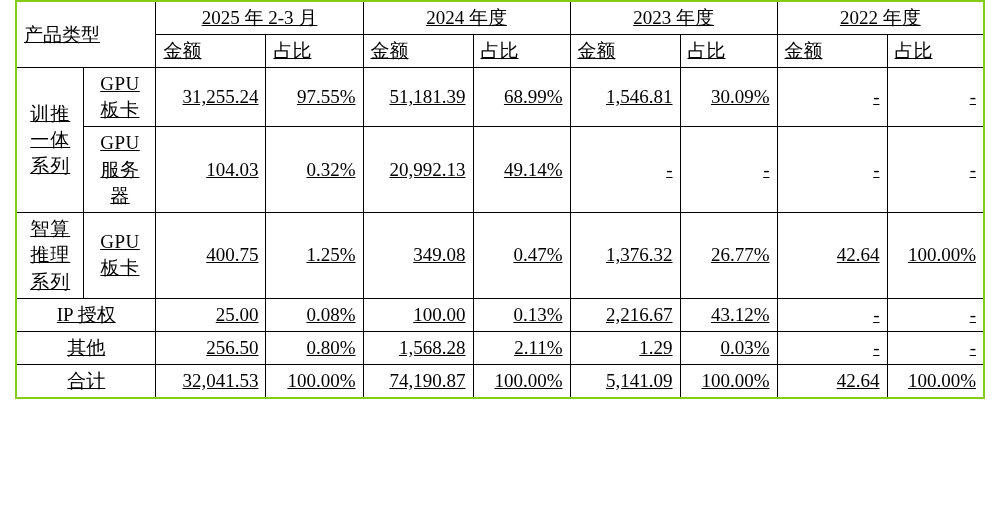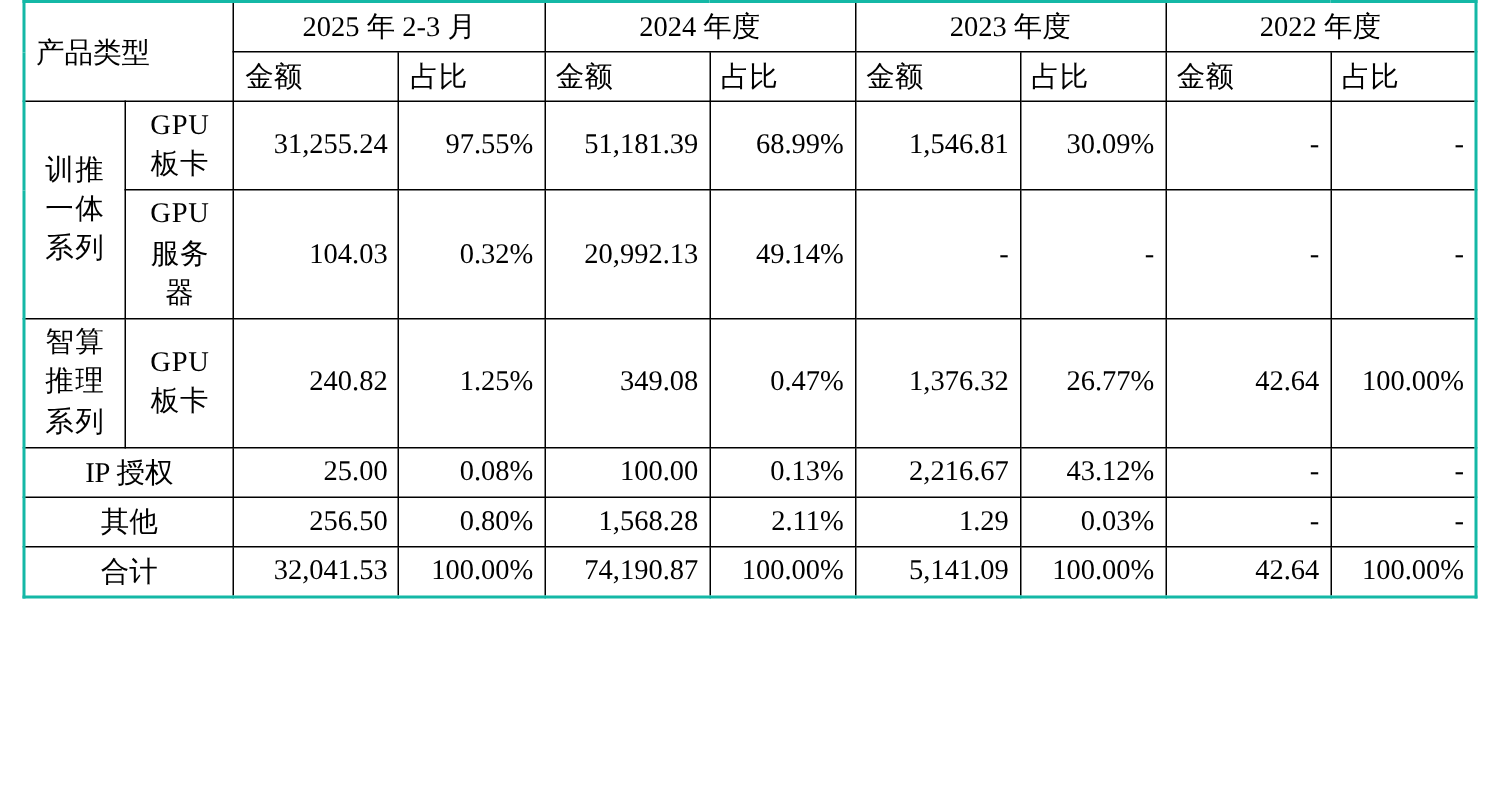--- a/index.html
+++ b/index.html
@@ -26,21 +26,22 @@
     font-size: 19px;
     padding: 6px 22px 6px 0;
     font-family: "Liberation Serif", serif;
     letter-spacing: 0.5px;
   }
   table.fin {
     border-collapse: collapse;
     table-layout: fixed;
     margin: 0 auto;
     width: 958px;
-    border: 2px solid #14b8a6;
+    border: 2px solid #84cc16;
+    text-decoration: underline;
   }
   table.fin td, table.fin th {
     border: 1px solid #000;
     font-weight: normal;
     font-size: 19px;
     font-family: "Liberation Serif", serif;
     padding: 3px 7px;
     vertical-align: middle;
   }
   .hdr {
@@ -150,21 +151,21 @@
         <td class="num">49.14%</td>
         <td class="num">-</td>
         <td class="num">-</td>
         <td class="num">-</td>
         <td class="num">-</td>
       </tr>
 
       <tr>
         <td class="rowlabel-v">智算推理系列</td>
         <td class="sub-v">GPU 板卡</td>
-        <td class="num">240.82</td>
+        <td class="num">400.75</td>
         <td class="num">1.25%</td>
         <td class="num">349.08</td>
         <td class="num">0.47%</td>
         <td class="num">1,376.32</td>
         <td class="num">26.77%</td>
         <td class="num">42.64</td>
         <td class="num">100.00%</td>
       </tr>
 
       <tr>

